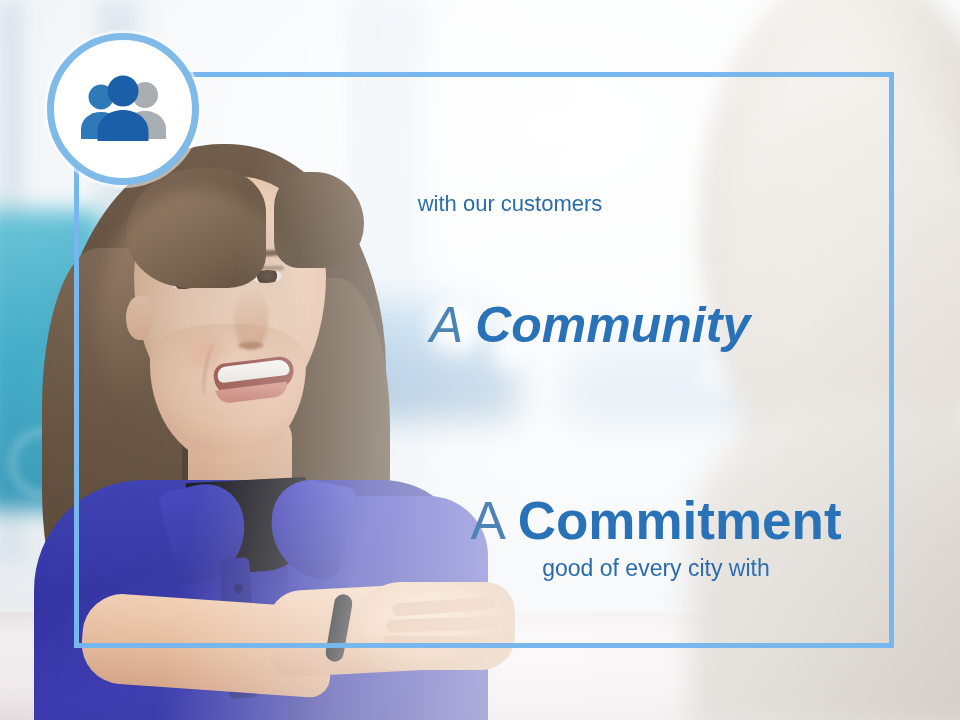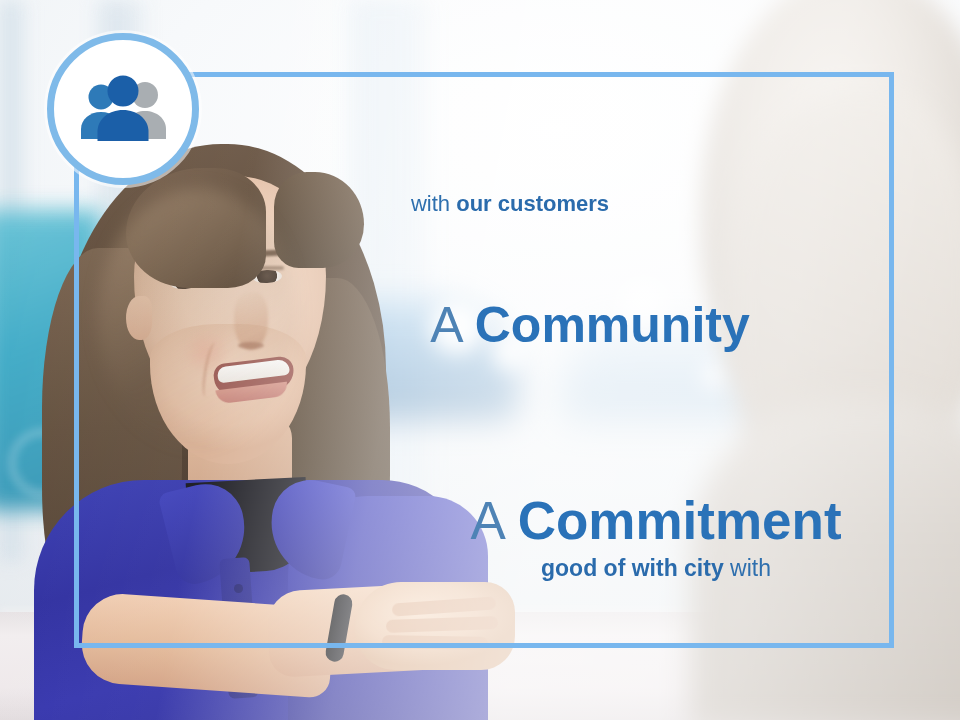--- a/index.html
+++ b/index.html
@@ -358,30 +358,30 @@
   }
   .p-head .word{
     font-weight:bold;
     color:#2A72B8;
   }
   .p-sub{
     color:#2E6FAE;
     line-height:1.22;
     margin-top:6px;
   }
-  .p-sub b{font-weight:bold;color:#2A6BAC;}
+  .p-sub b{font-weight:normal;color:#2A6BAC;}
 
   
   #p1{left:320px;top:185px;width:380px;}
   #p1 .p-head{font-size:45px;}
   #p1 .p-sub{font-size:22px;}
 
   
   #p2{left:370px;top:300px;width:440px;}
-  #p2 .p-head{font-size:50px;}
+  #p2 .p-head{font-size:50px;font-style:italic;}
   #p2 .p-sub{font-size:23px;}
 
   
   #p3{left:428px;top:458px;width:456px;}
   #p3 .p-head{font-size:53px;margin-top:36px;}
   #p3 .p-sub{font-size:23px;}
 </style>
 </head>
 <body>
 
@@ -495,17 +495,17 @@
       <span class="word">Community</span>
     </div>
   </div>
 
   <div class="principle" id="p3">
     <div class="p-head">
       <span class="art">A</span>
       <span class="word">Commitment</span>
     </div>
     <div class="p-sub">
-        <div><b>good of with city</b><span> with</span></div>
+        <div><b>good of every city</b><span> with</span></div>
       </div>
   </div>
 
 </div>
 
 </body></html>

